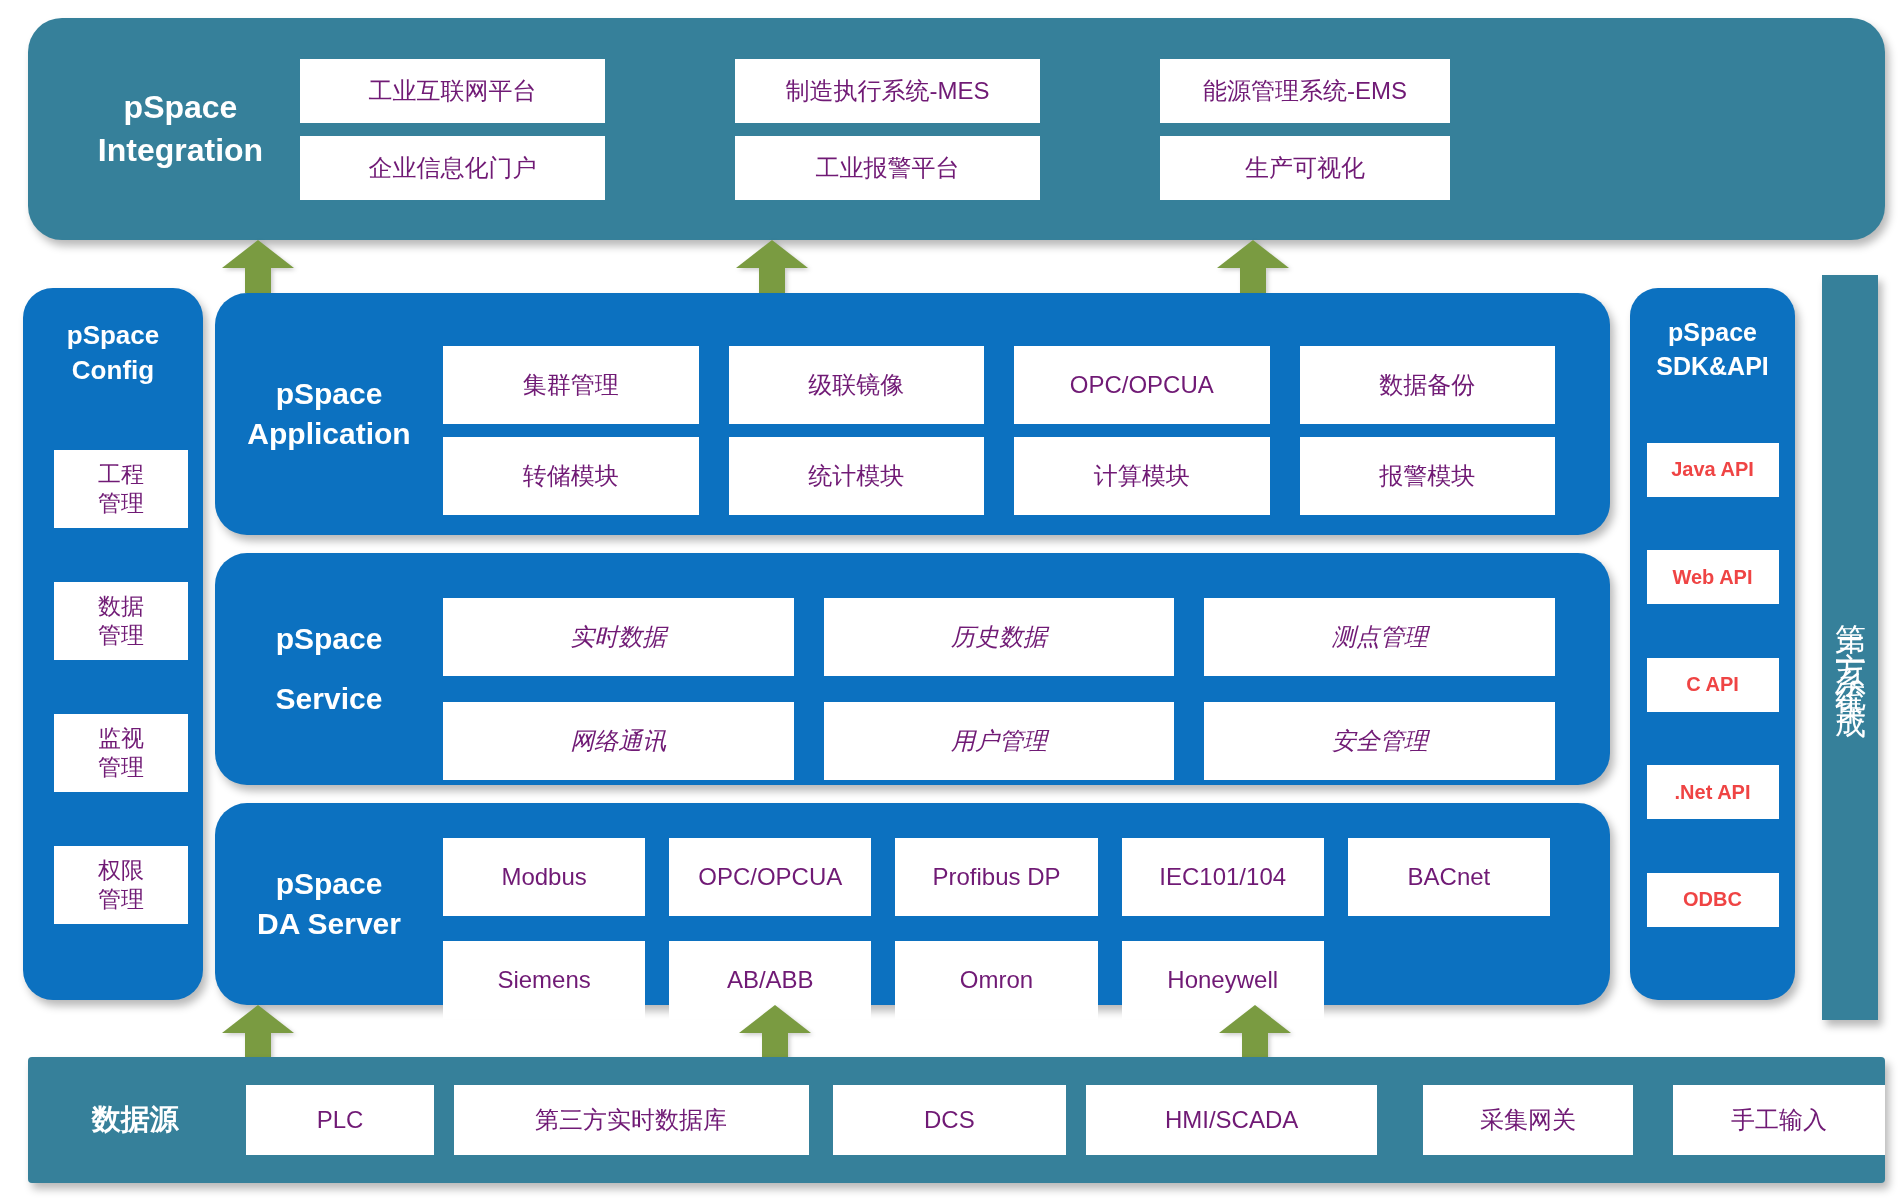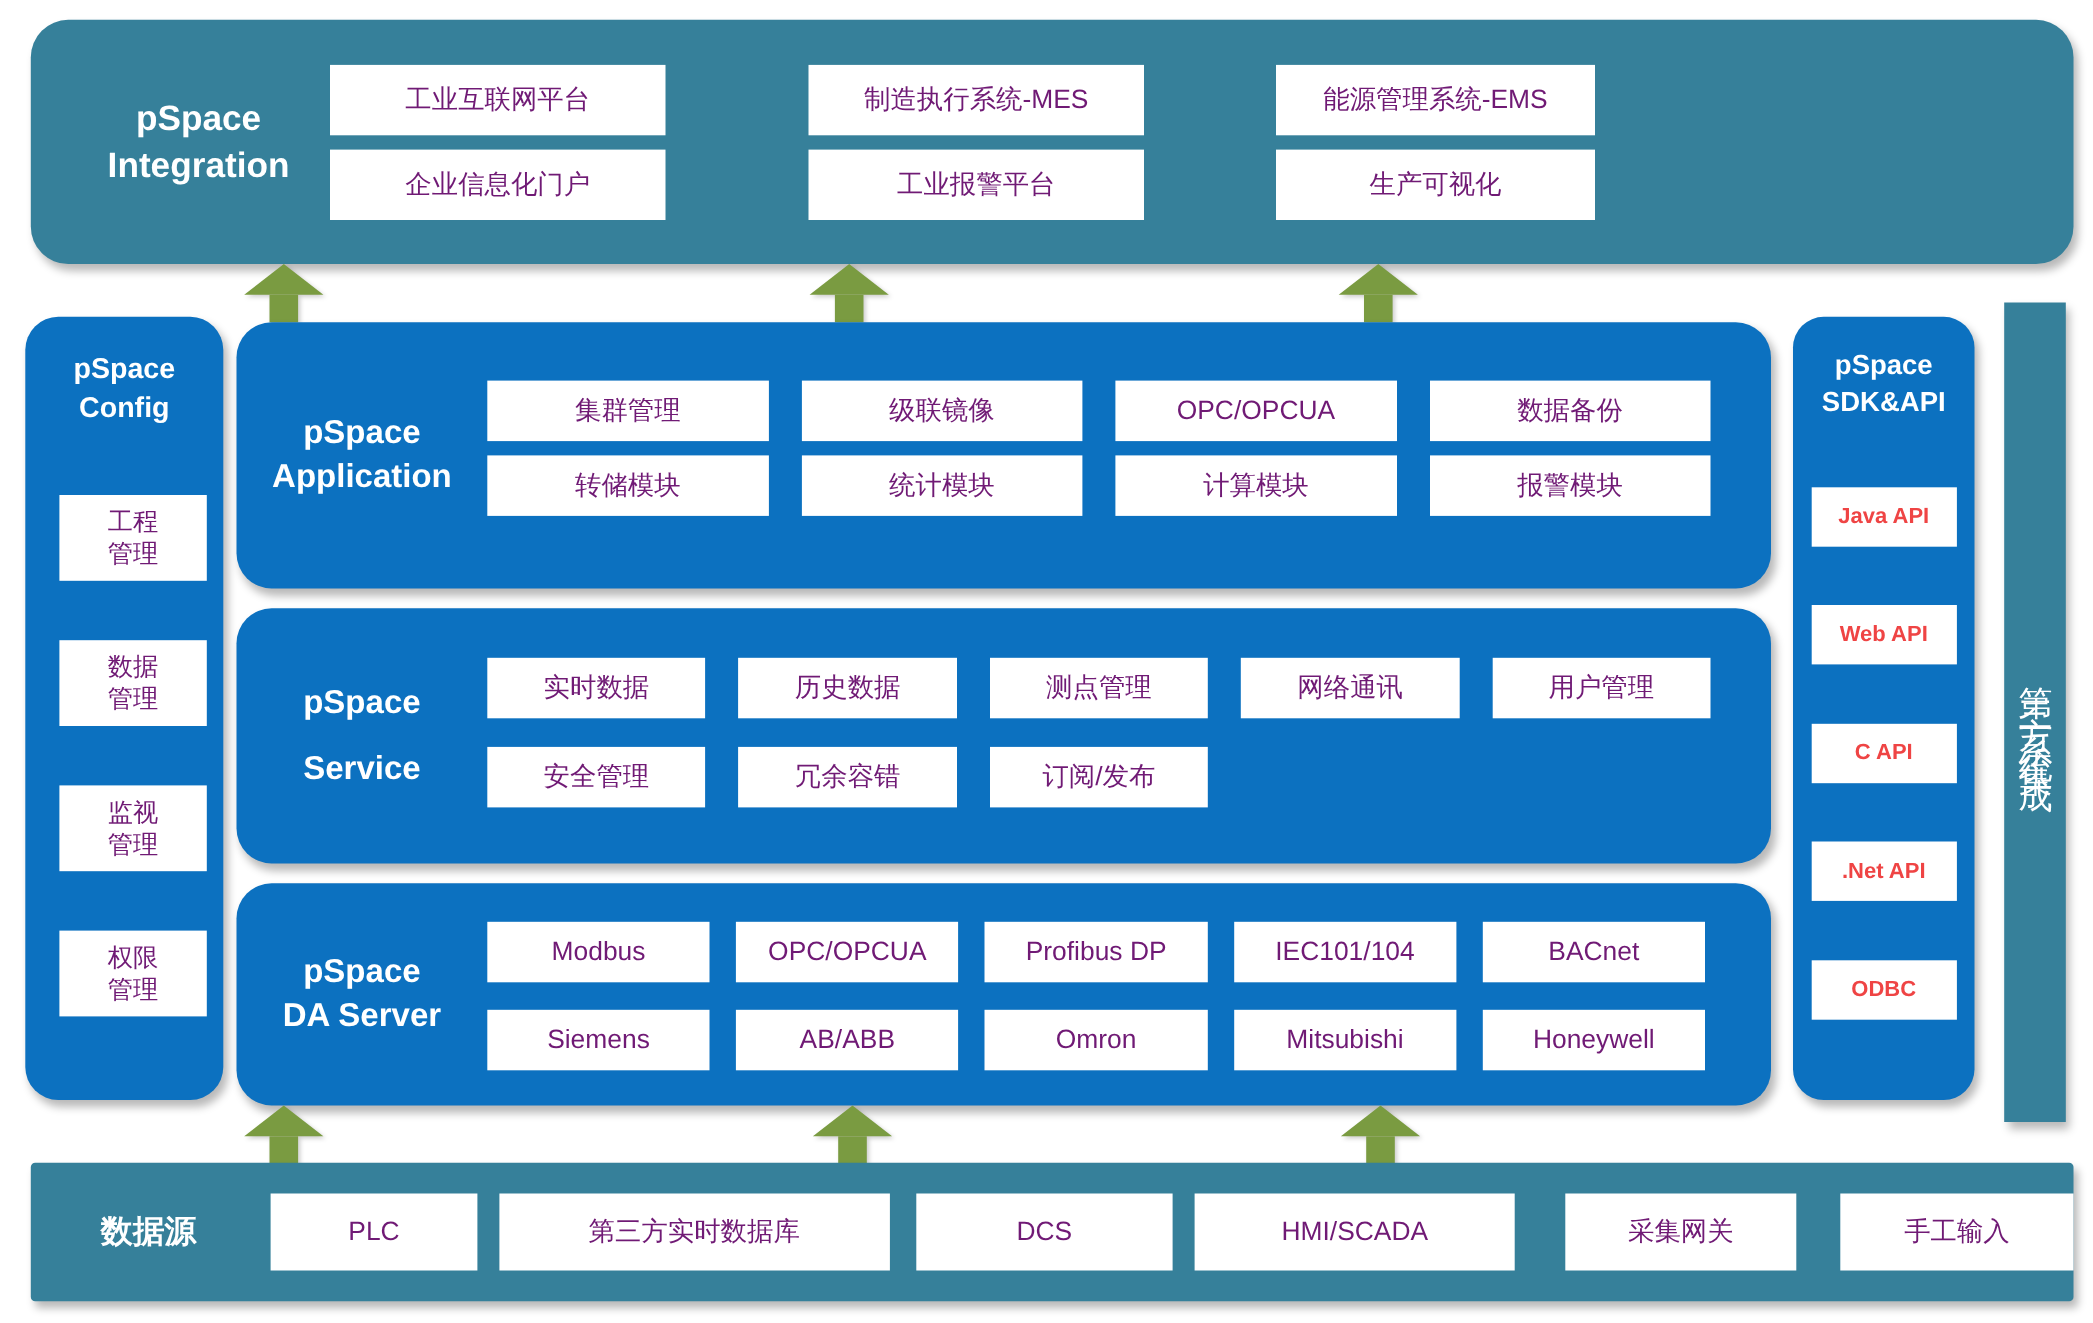--- a/index.html
+++ b/index.html
@@ -37,27 +37,27 @@
   #config-items{flex:1;display:flex;flex-direction:column;align-items:center;
                 justify-content:space-evenly;padding:8px 0 22px 16px;}
   .config-box{width:134px;height:78px;flex-direction:column;font-size:23px;}
 
   
   .mid-block{position:absolute;left:215px;width:1395px;border-radius:32px;display:flex;}
   .block-title{width:228px;display:flex;flex-direction:column;align-items:center;
                justify-content:center;color:#ffffff;font-weight:bold;font-size:30px;line-height:1.35;}
   .block-title.spread{justify-content:space-evenly;padding:46px 0;}
   .mod-grid{flex:1;display:grid;align-content:start;}
-  .mod-grid .wbox{height:55px;}
+  .mod-grid .wbox{height:78px;}
 
   #app-block{top:293px;height:242px;}
   #app-grid{grid-template-columns:repeat(4,1fr);column-gap:30px;row-gap:13px;margin:53px 55px 0 0;}
 
   #service-block{top:553px;height:232px;}
-  #service-grid{grid-template-columns:repeat(5,1fr);column-gap:30px;row-gap:26px;margin:45px 55px 0 0;}
+  #service-grid{grid-template-columns:repeat(3,1fr);column-gap:30px;row-gap:26px;margin:45px 55px 0 0;font-style:italic;}
 
   #da-block{top:803px;height:202px;}
   #da-grid{grid-template-columns:repeat(5,1fr);column-gap:24px;row-gap:25px;margin:35px 60px 0 0;}
 
   
   #sdk-sidebar{position:absolute;left:1630px;top:288px;width:165px;height:712px;border-radius:28px;
                display:flex;flex-direction:column;}
   #sdk-sidebar .title{margin-top:28px;font-size:25px;line-height:1.35;}
   #sdk-items{flex:1;display:flex;flex-direction:column;align-items:center;
              justify-content:space-evenly;padding:6px 0 20px 0;}
@@ -183,21 +183,20 @@
     </div>
     <div id="da-grid" class="mod-grid">
       <div class="wbox">Modbus</div>
       <div class="wbox">OPC/OPCUA</div>
       <div class="wbox">Profibus DP</div>
       <div class="wbox">IEC101/104</div>
       <div class="wbox">BACnet</div>
       <div class="wbox">Siemens</div>
       <div class="wbox">AB/ABB</div>
       <div class="wbox">Omron</div>
-      <div class="wbox">Mitsubishi</div>
       <div class="wbox">Honeywell</div>
     </div>
   </div>
 
   <div id="sdk-sidebar" class="blue shadow">
     <div class="title wtitle">
       <span>pSpace</span><br>
       <span>SDK&amp;API</span>
     </div>
     <div id="sdk-items">

